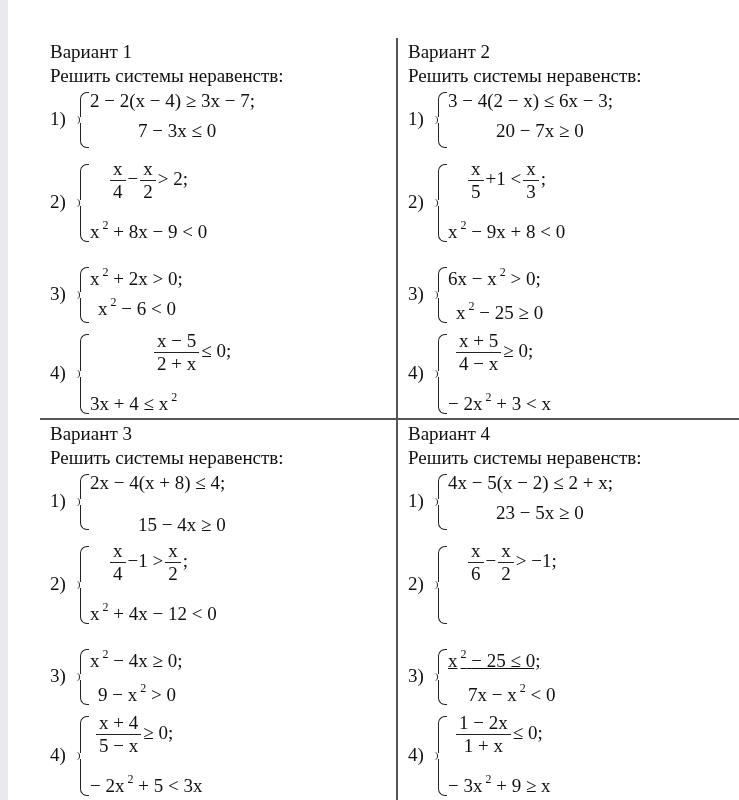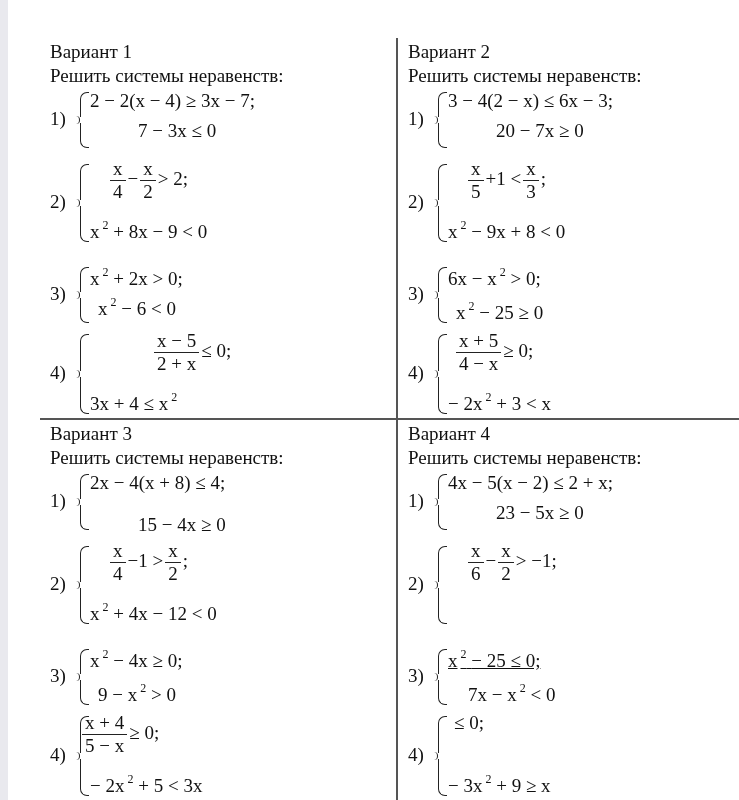--- a/index.html
+++ b/index.html
@@ -172,21 +172,21 @@
         </div>
         <div class="line" style="left: 40px; top: 0px;"><span>x</span><sup>2</sup> <span>− 4x ≥ 0;</span></div>
         <div class="line" style="left: 48px; top: 34px;"><span>9 − x</span><sup>2</sup> <span>&gt; 0</span></div>
       </div>
       <div class="problem" style="top: 292px; height: 84px; width: 330px;">
         <div class="p-num" style="top: 30px;">4)</div>
         <div class="brace" style="top: 2px; height: 80px;">
           <span class="b-top"></span>
           <span class="b-bot"></span>
         </div>
-        <div class="line" style="left: 30px; top: -2px;"><span class="frac">
+        <div class="line" style="left: 44px; top: -2px;"><span class="frac">
             <span class="num">x + 4</span>
             <span class="den">5 − x</span>
           </span><span>≥ 0;</span></div>
         <div class="line" style="left: 40px; top: 58px;"><span>− 2x</span><sup>2</sup> <span>+ 5 &lt; 3x</span></div>
       </div>
     </div>
     <div class="variant" style="left: 408px; top: 422px; height: 378px;">
       <div class="v-title">Вариант 4</div>
       <div class="v-sub">Решить системы неравенств:</div>
       <div class="problem" style="top: 50px; height: 60px; width: 330px;">
@@ -220,17 +220,20 @@
         </div>
         <div class="line" style="left: 40px; top: 0px; text-decoration: underline;"><span>x</span><sup>2</sup> <span>− 25 ≤ 0;</span></div>
         <div class="line" style="left: 60px; top: 34px;"><span>7x − x</span><sup>2</sup> <span>&lt; 0</span></div>
       </div>
       <div class="problem" style="top: 292px; height: 84px; width: 330px;">
         <div class="p-num" style="top: 30px;">4)</div>
         <div class="brace" style="top: 2px; height: 80px;">
           <span class="b-top"></span>
           <span class="b-bot"></span>
         </div>
-        <div class="line" style="left: 46px; top: -2px;"><span>≤ 0;</span></div>
+        <div class="line" style="left: 46px; top: -2px;"><span class="frac">
+            <span class="num">1 − 2x</span>
+            <span class="den">1 + x</span>
+          </span><span>≤ 0;</span></div>
         <div class="line" style="left: 40px; top: 58px;"><span>− 3x</span><sup>2</sup> <span>+ 9 ≥ x</span></div>
       </div>
     </div>
   </div>
 
 </body></html>

